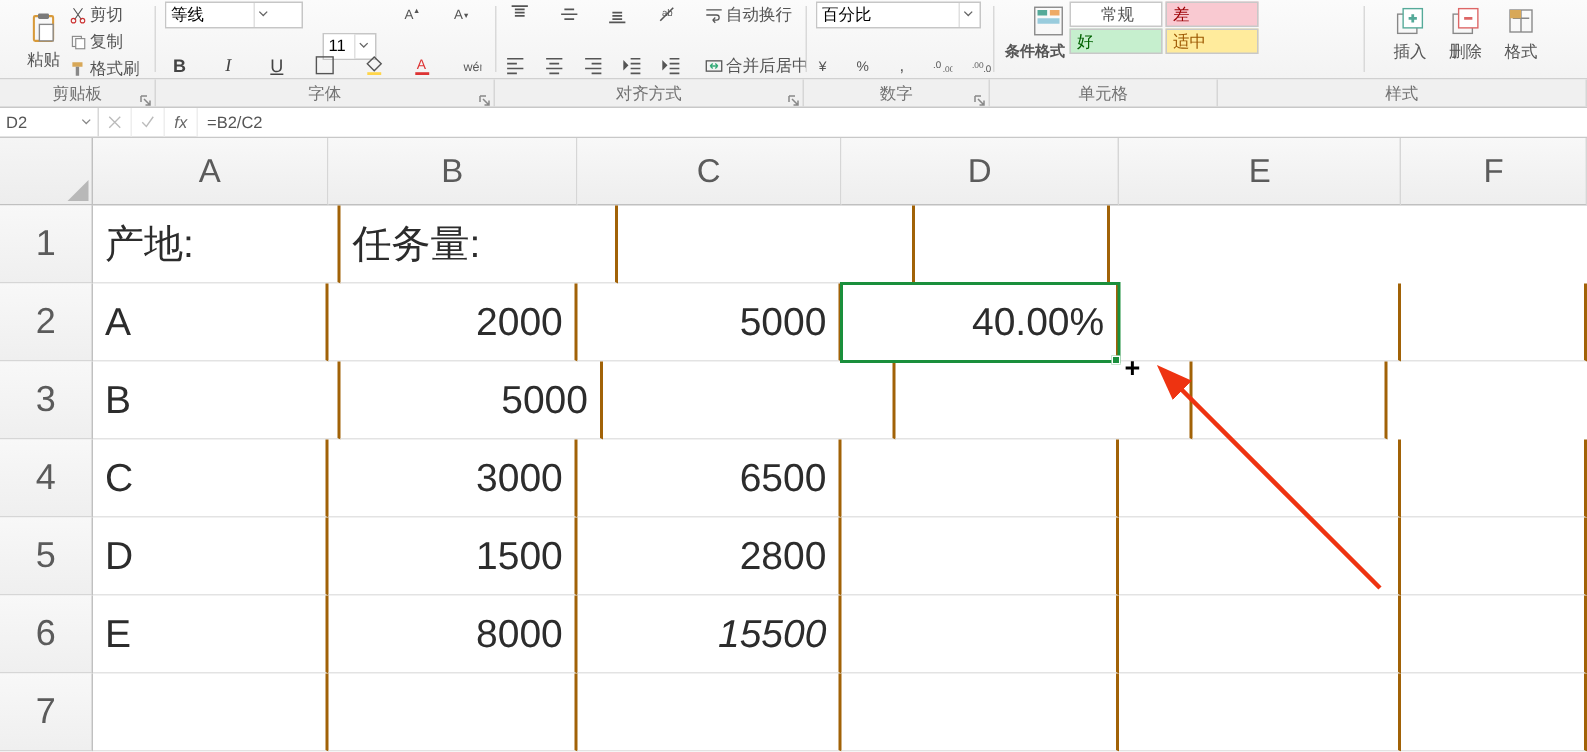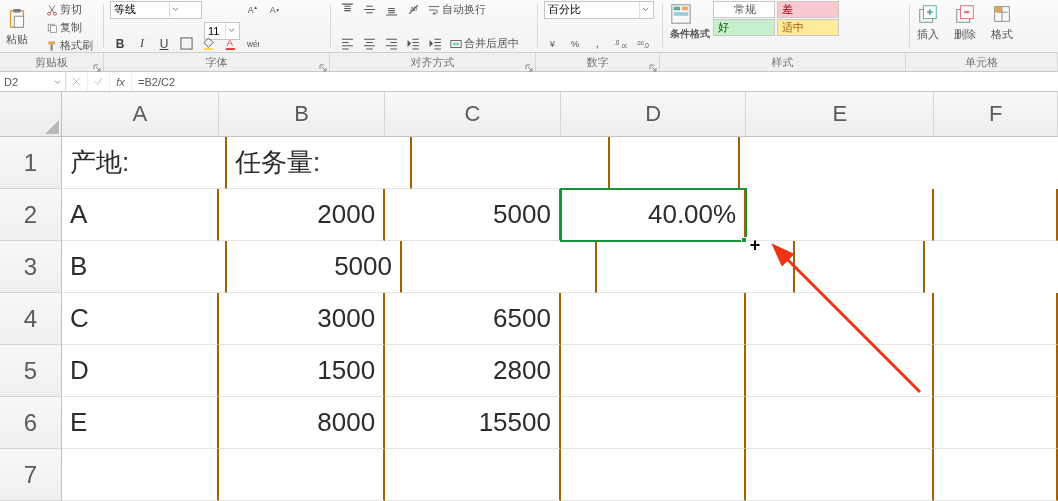--- a/index.html
+++ b/index.html
@@ -22,28 +22,28 @@
       color: #555;
       padding: 0 2px;
     }
     .ribbon .sep {
       width: 1px;
       background: #d9d9d9;
       margin: 4px 3px;
     }
     .rgroup { display:flex; flex-direction:column; justify-content:space-between; padding:1px 3px 0; }
     .rgroup .rows { display:flex; flex-direction:column; gap:1px; }
-    .rrow { display:flex; align-items:center; gap:2px; height:17px; }
+    .rrow { display:flex; align-items:center; gap:13px; height:17px; }
     .rbtn { display:inline-flex; align-items:center; gap:2px; padding:1px 3px; border-radius:2px; cursor:pointer; white-space:nowrap; }
     .rbtn svg { width:12px; height:12px; }
     .combo { display:inline-flex; align-items:center; border:1px solid #c6c6c6; background:#fff; height:18px; }
     .combo input { border:0; outline:0; font-size:11px; padding:0 3px; width:58px; height:100%; }
     .combo .caret { width:12px; display:flex; align-items:center; justify-content:center; border-left:1px solid #e0e0e0; height:100%; cursor:pointer;}
     .caret svg{width:7px;height:7px;}
-    .bigbtn { display:flex; flex-direction:column; align-items:flex-start; justify-content:center; width:36px; gap:2px; cursor:pointer; padding:2px 1px;}
+    .bigbtn { display:flex; flex-direction:column; align-items:flex-end; justify-content:center; width:36px; gap:2px; cursor:pointer; padding:2px 1px;}
     .bigbtn svg{width:22px;height:22px;}
     .iconbtn{display:inline-flex;align-items:center;justify-content:center;width:20px;height:16px;cursor:pointer;border-radius:2px;}
     .iconbtn svg{width:13px;height:13px;}
     .stylebox{display:inline-flex;align-items:center;justify-content:flex-start;width:62px;height:17px;border:1px solid #c8c8c8;padding:0 4px;font-size:11px;cursor:pointer;}
     .stylebox.normal{background:#fff;padding-left:20px;}
     .stylebox.bad{background:#f9c9d1;color:#9c0006;}
     .stylebox.good{background:#c6efce;color:#006100;}
     .stylebox.neutral{background:#ffeb9c;color:#9c5700;}
     
     .groupstrip {
@@ -377,25 +377,25 @@
       <span class="dlg"><svg viewBox="0 0 8 8">
           <path d="M1 1h4M1 1v4M3 3l4 4M7 4v3h-3" stroke="#888" fill="none"></path>
         </svg></span>
     </div>
   <div class="glabel" style="width:124px;">
       <span>数字</span>
       <span class="dlg"><svg viewBox="0 0 8 8">
           <path d="M1 1h4M1 1v4M3 3l4 4M7 4v3h-3" stroke="#888" fill="none"></path>
         </svg></span>
     </div>
+  <div class="glabel" style="width:152px;">
+      <span>单元格</span>
+    </div>
   <div class="glabel" style="width:246px;">
       <span>样式</span>
-    </div>
-  <div class="glabel" style="width:152px;">
-      <span>单元格</span>
     </div>
 </div>
 
 <div class="fxbar">
   <div class="namebox">
     <span>D2</span>
     <span class="caret"><svg viewBox="0 0 8 8">
           <path d="M1 2l3 3 3-3" stroke="#888" fill="none"></path>
         </svg></span>
   </div>
@@ -470,21 +470,21 @@
         <div class="cell left" style="width: 165px;">D</div>
         <div class="cell right" style="width: 175px;">1500</div>
         <div class="cell right" style="width: 185px;">2800</div>
         <div class="cell right" style="width: 195px;"></div>
         <div class="cell right" style="width: 198px;"></div>
         <div class="cell right" style="width: 130px;"></div>
       </div>
       <div class="row">
         <div class="cell left" style="width: 165px;">E</div>
         <div class="cell right" style="width: 175px;">8000</div>
-        <div class="cell right" style="width: 185px;">15500</div>
+        <div class="cell right" style="width: 185px; font-style: italic;">15500</div>
         <div class="cell right" style="width: 195px;"></div>
         <div class="cell right" style="width: 198px;"></div>
         <div class="cell right" style="width: 130px;"></div>
       </div>
       <div class="row">
         <div class="cell left" style="width: 165px;"></div>
         <div class="cell left" style="width: 175px;"></div>
         <div class="cell left" style="width: 185px;"></div>
         <div class="cell left" style="width: 195px;"></div>
         <div class="cell left" style="width: 198px;"></div>

